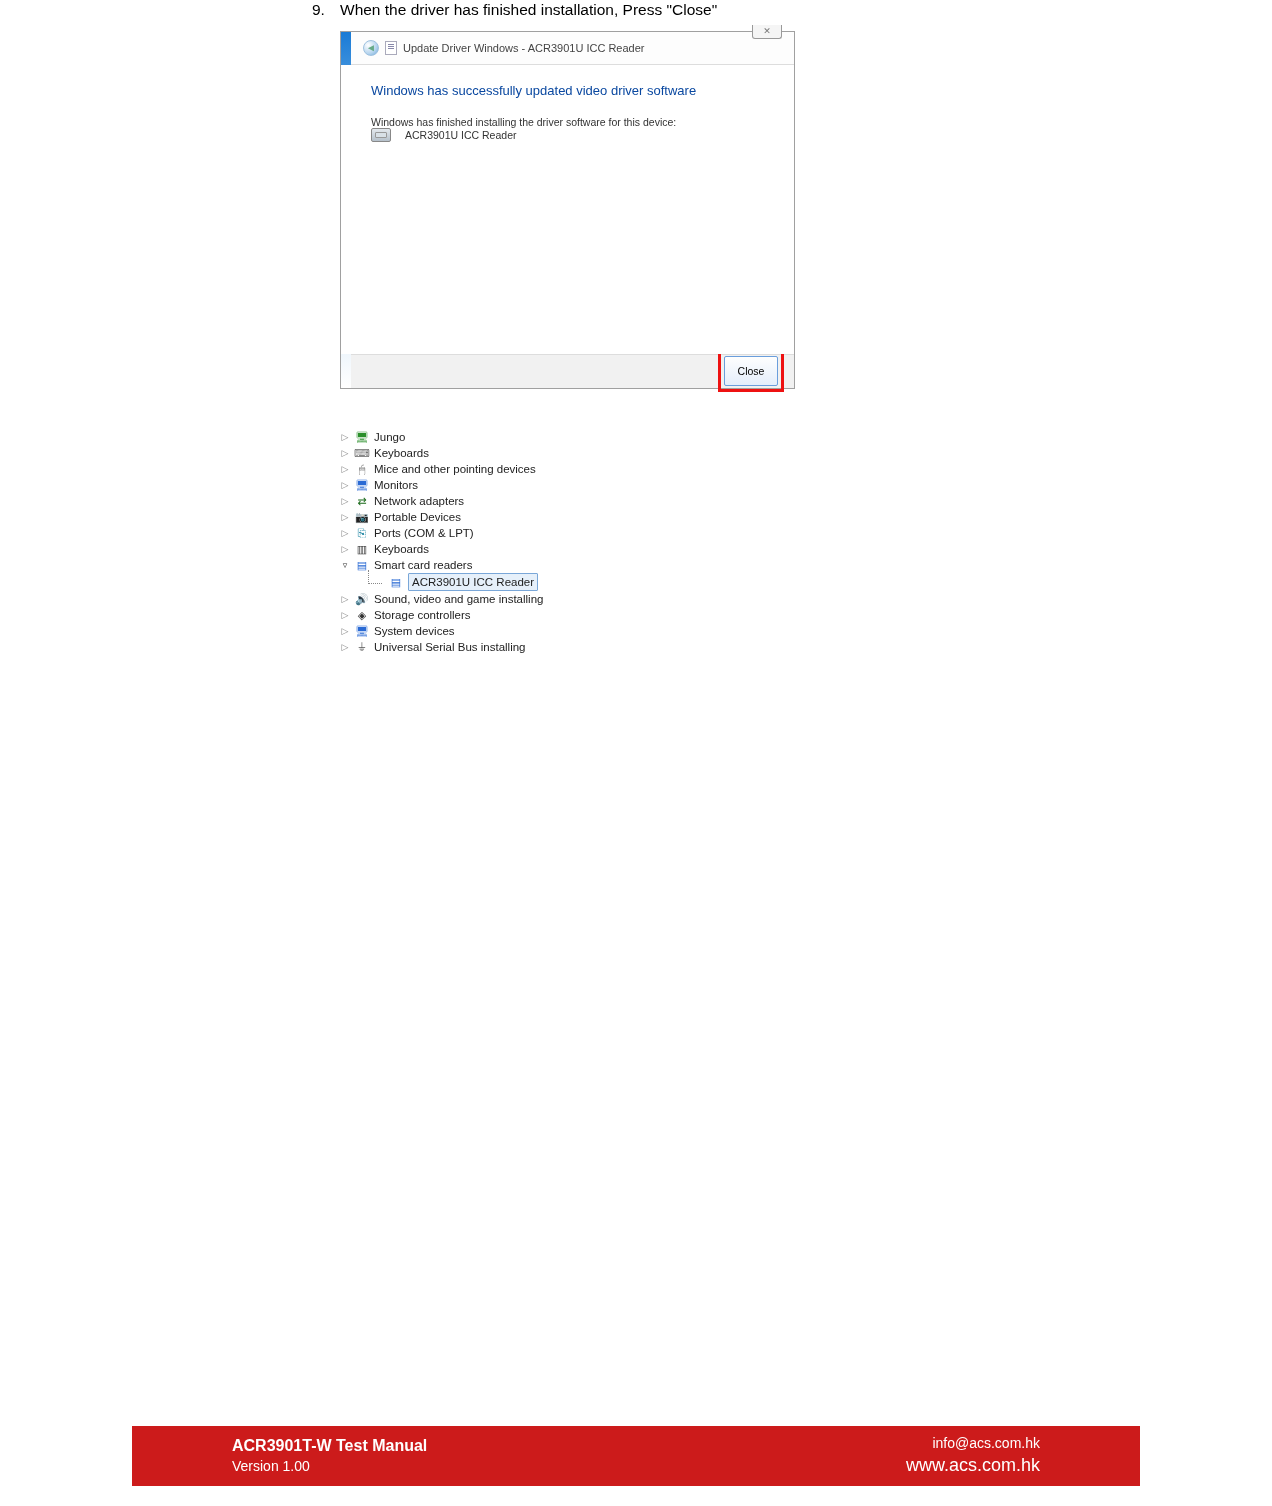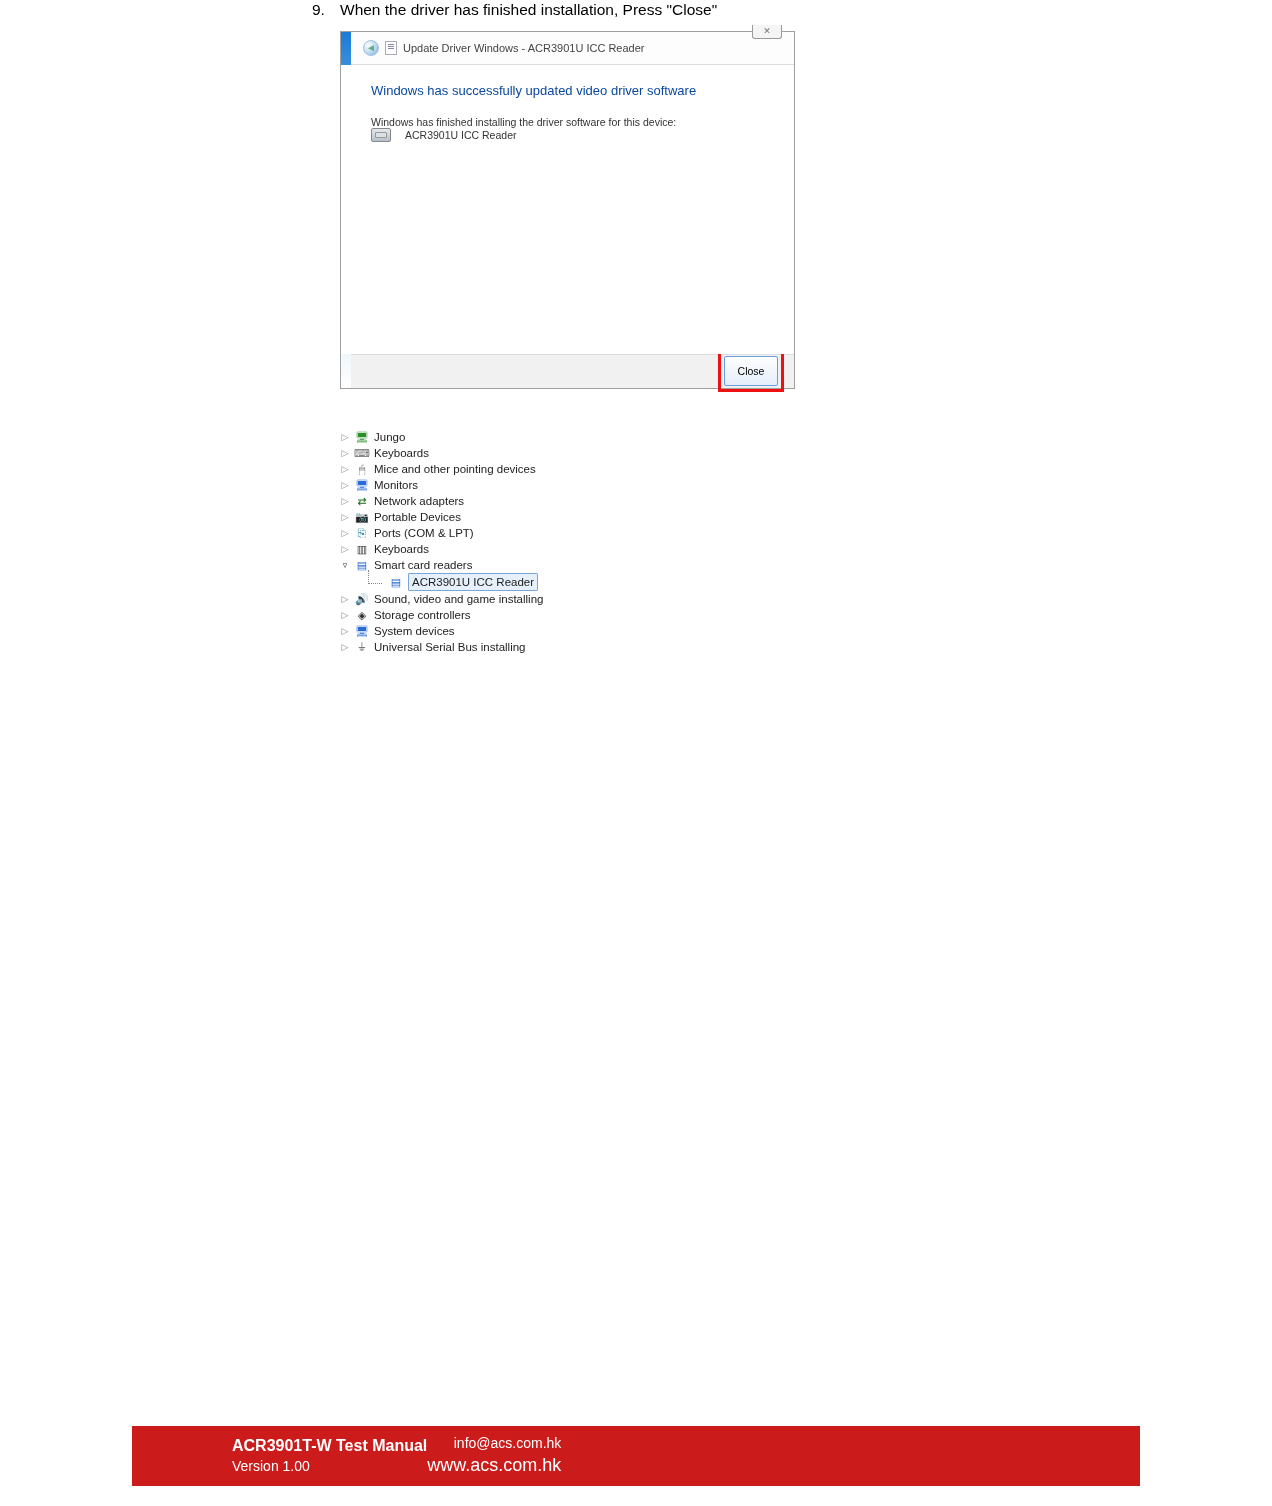--- a/index.html
+++ b/index.html
@@ -132,21 +132,21 @@
   .i-smart{color:#2a6ad4;}
   .i-sound{color:#555;}
   .i-stor{color:#333;}
   .i-sys{color:#2a6ad4;}
   .i-usb{color:#555;}
   .i-card{color:#2a6ad4;}
   
   .footer-bar{
     position:absolute; left:0; right:0; bottom:20px;
     height:60px; background:#cc1b1b; color:#fff;
-    display:flex; align-items:center;
+    display:flex; justify-content:space-between; align-items:center;
     padding:16px 100px;
   }
   .footer-left{ font-size:14px; line-height:1.4;}
   .footer-left .title{ font-weight:bold; font-size:16px;}
   .footer-right{ text-align:right; font-size:14px; line-height:1.4;}
   .footer-right .url{ font-weight:normal; font-size:18px;}
   .bottom-white{ position:absolute; bottom:0; left:0; right:0; height:20px; background:#fff;}
 </style>
 </head>
 <body>

